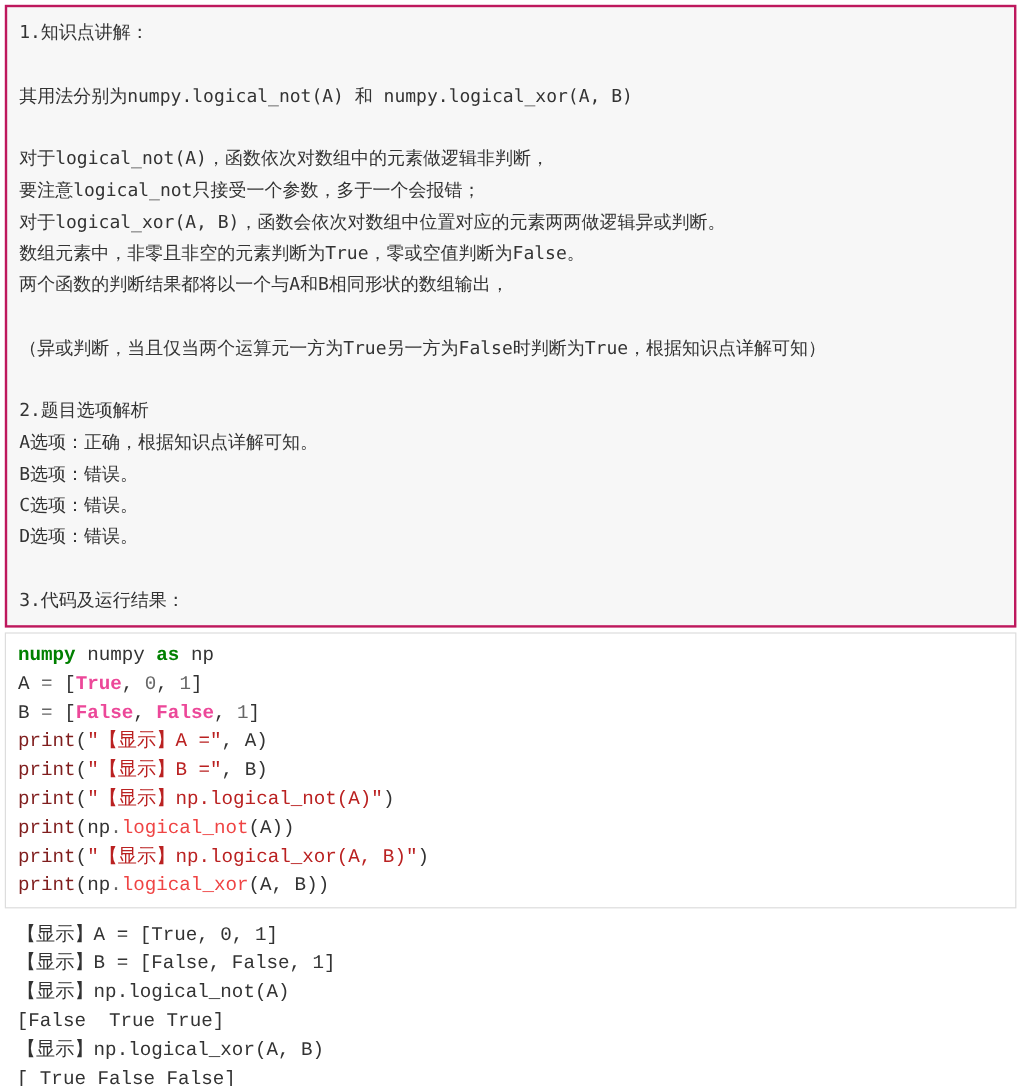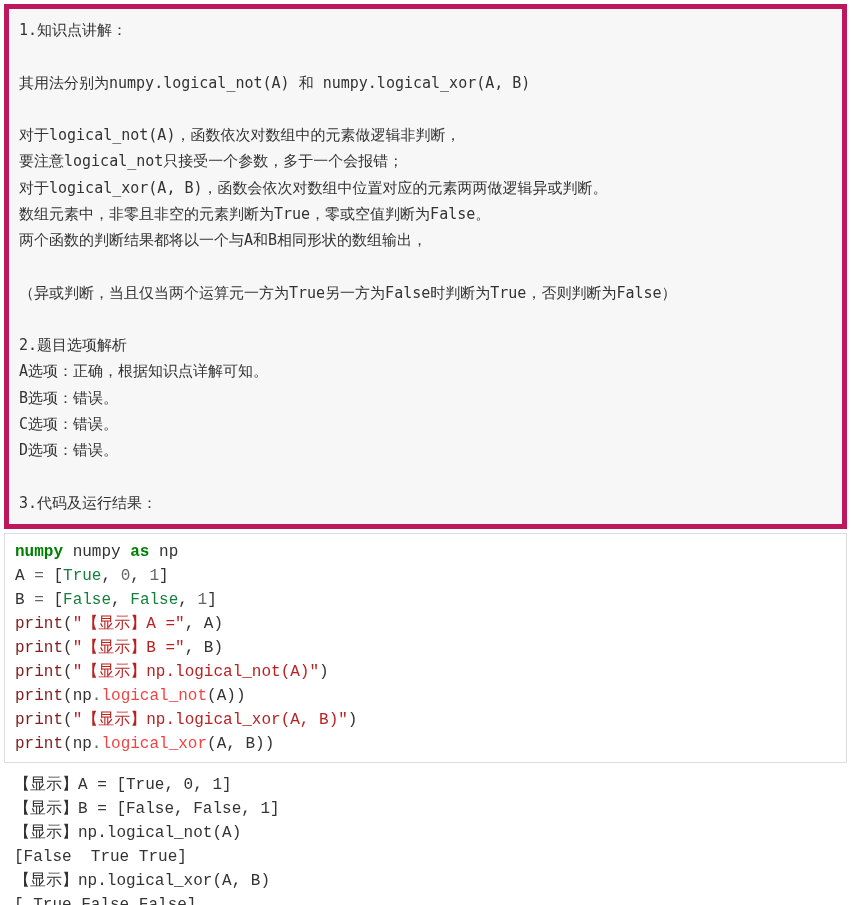--- a/index.html
+++ b/index.html
@@ -6,21 +6,21 @@
     margin: 0;
     padding: 0;
     font-family: "Microsoft YaHei", "PingFang SC", Consolas, monospace;
     font-size: 16px;
     color: #333;
     background: #fff;
     width: 851px;
   }
   .explanation-box {
     background: #f7f7f7;
-    border: 5px solid #be185d;
+    border: 2px solid #be185d;
     padding: 8px 10px;
     margin: 4px;
     line-height: 1.75;
     font-size: 15px;
     color: #333;
   }
   .code-box {
     border: 1px solid #ddd;
     background: #fff;
     padding: 6px 10px;
@@ -40,38 +40,38 @@
     line-height: 1.5;
     white-space: pre;
     color: #333;
     position: relative;
   }
   .kw { color: #008000; font-weight: bold; }
   .bi { color: #7f1d1d; }
   .str { color: #ba2121; }
   .op { color: #666666; }
   .num { color: #666666; }
-  .bool { color: #15803d; font-weight: normal; text-align: right; }
+  .bool { color: #ec4899; font-weight: bold; text-align: right; }
   .fn { color: #ef4444; }
 </style>
 </head>
 <body>
 
 <div class="explanation-box">
 <span>1.知识点讲解：</span><br>
 <br>
 <span>其用法分别为numpy.logical_not(A) 和 numpy.logical_xor(A, B)</span><br>
 <br>
 <span>对于logical_not(A)，函数依次对数组中的元素做逻辑非判断，</span><br>
 <span>要注意logical_not只接受一个参数，多于一个会报错；</span><br>
 <span>对于logical_xor(A, B)，函数会依次对数组中位置对应的元素两两做逻辑异或判断。</span><br>
 <span>数组元素中，非零且非空的元素判断为True，零或空值判断为False。</span><br>
 <span>两个函数的判断结果都将以一个与A和B相同形状的数组输出，</span><br>
 <br>
-<span>（异或判断，当且仅当两个运算元一方为True另一方为False时判断为True，否则判断为False）</span><br>
+<span>（异或判断，当且仅当两个运算元一方为True另一方为False时判断为True，根据知识点详解可知）</span><br>
 <br>
 <span>2.题目选项解析</span><br>
 <span>A选项：正确，根据知识点详解可知。</span><br>
 <span>B选项：错误。</span><br>
 <span>C选项：错误。</span><br>
 <span>D选项：错误。</span><br>
 <br>
 <span>3.代码及运行结果：</span>
 </div>
 

